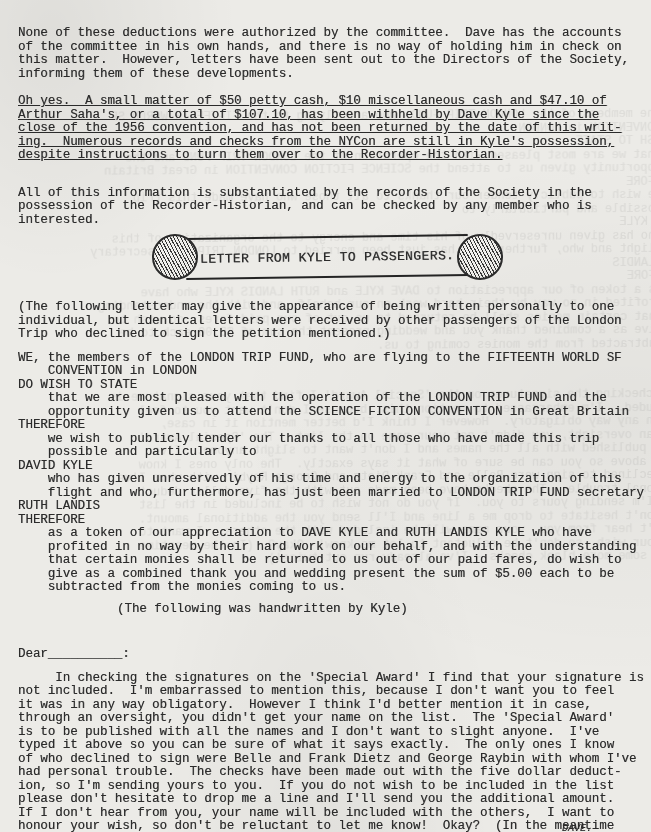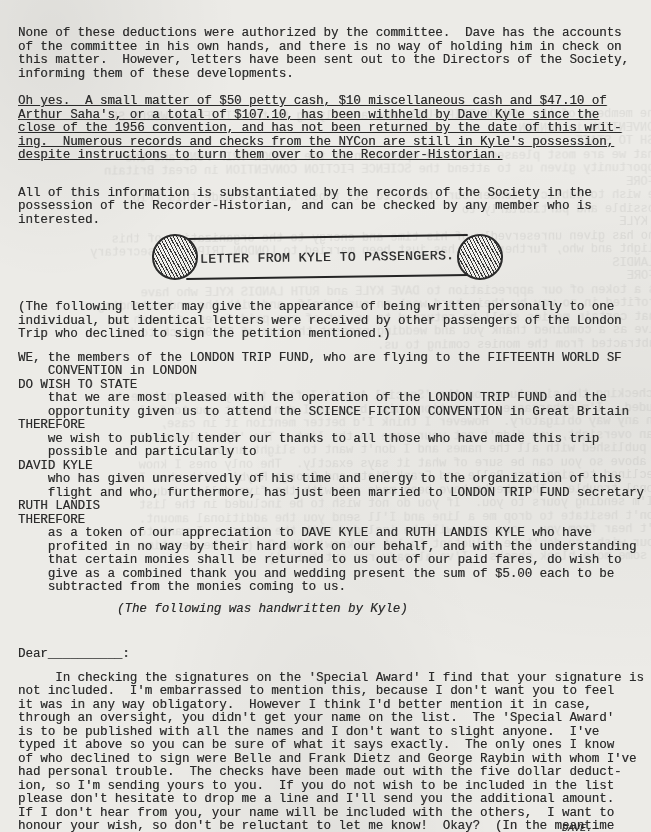--- a/index.html
+++ b/index.html
@@ -76,21 +76,20 @@
     font-size: 13px;
     white-space: pre;
     letter-spacing: 0.4px;
     text-shadow: 0.5px 0 0 rgba(43,43,43,0.65);
   }
   .note { margin-top: 18px; }
   .petition { margin-top: 10px; }
   .handwritten-note {
     margin-top: 8px;
     padding-left: 99px;
-    font-style: italic;
   }
   .salutation { margin-top: 32px; }
   .letter-body {
     margin-top: 10px;
     position: relative;
   }
   .dave-sig {
     position: absolute;
     right: 45px;
     bottom: 12px;

